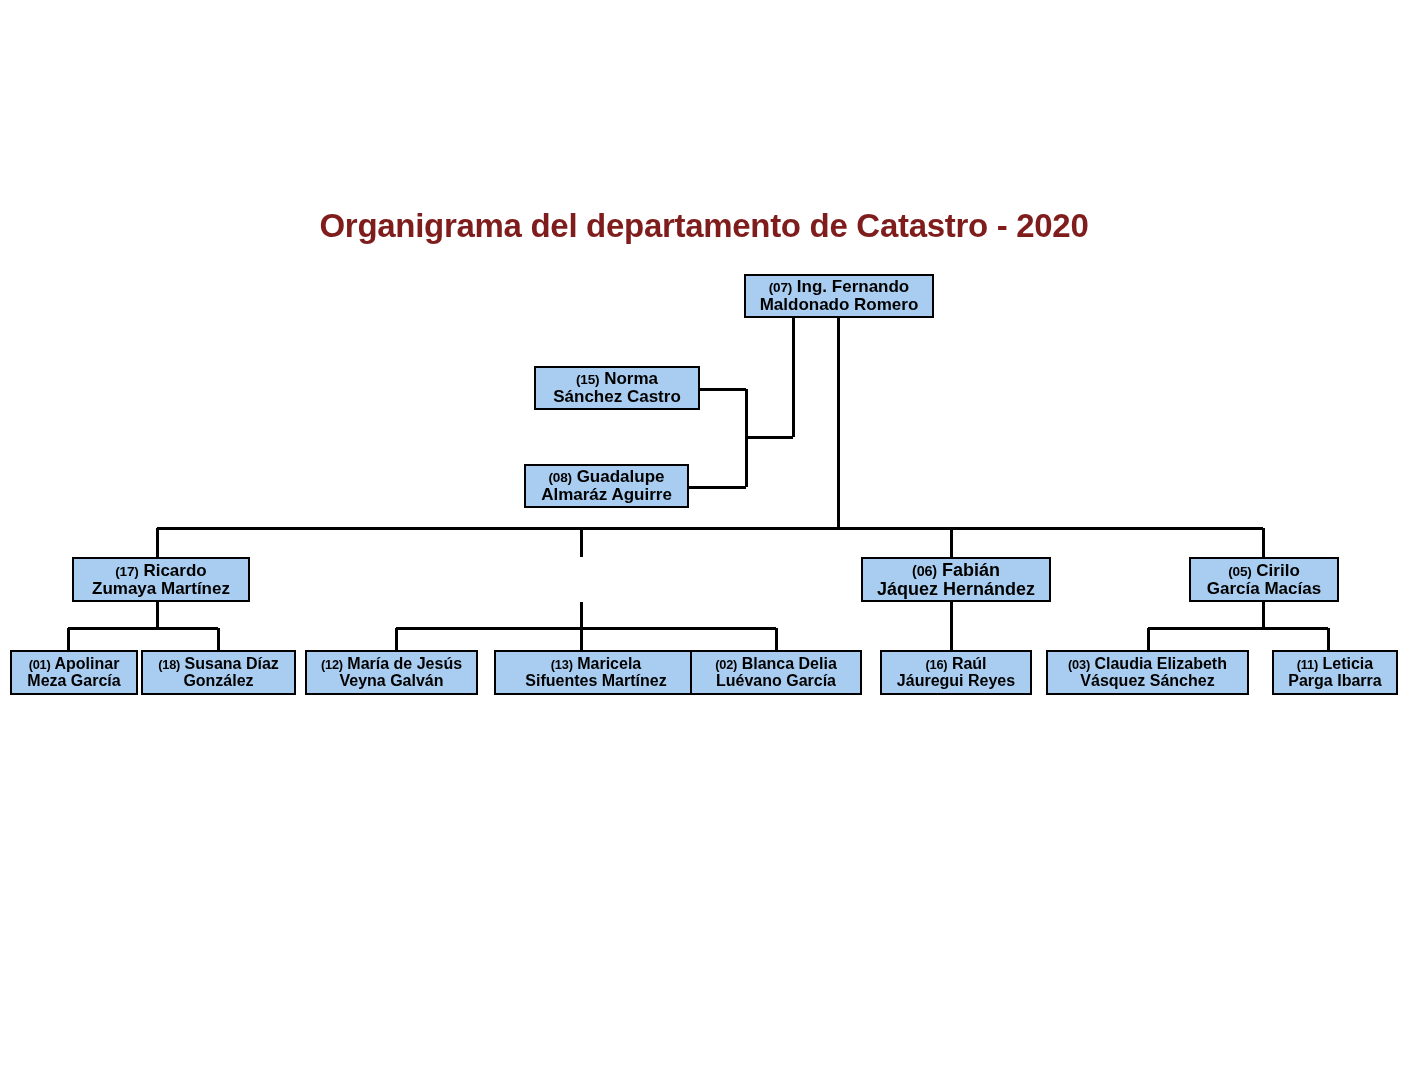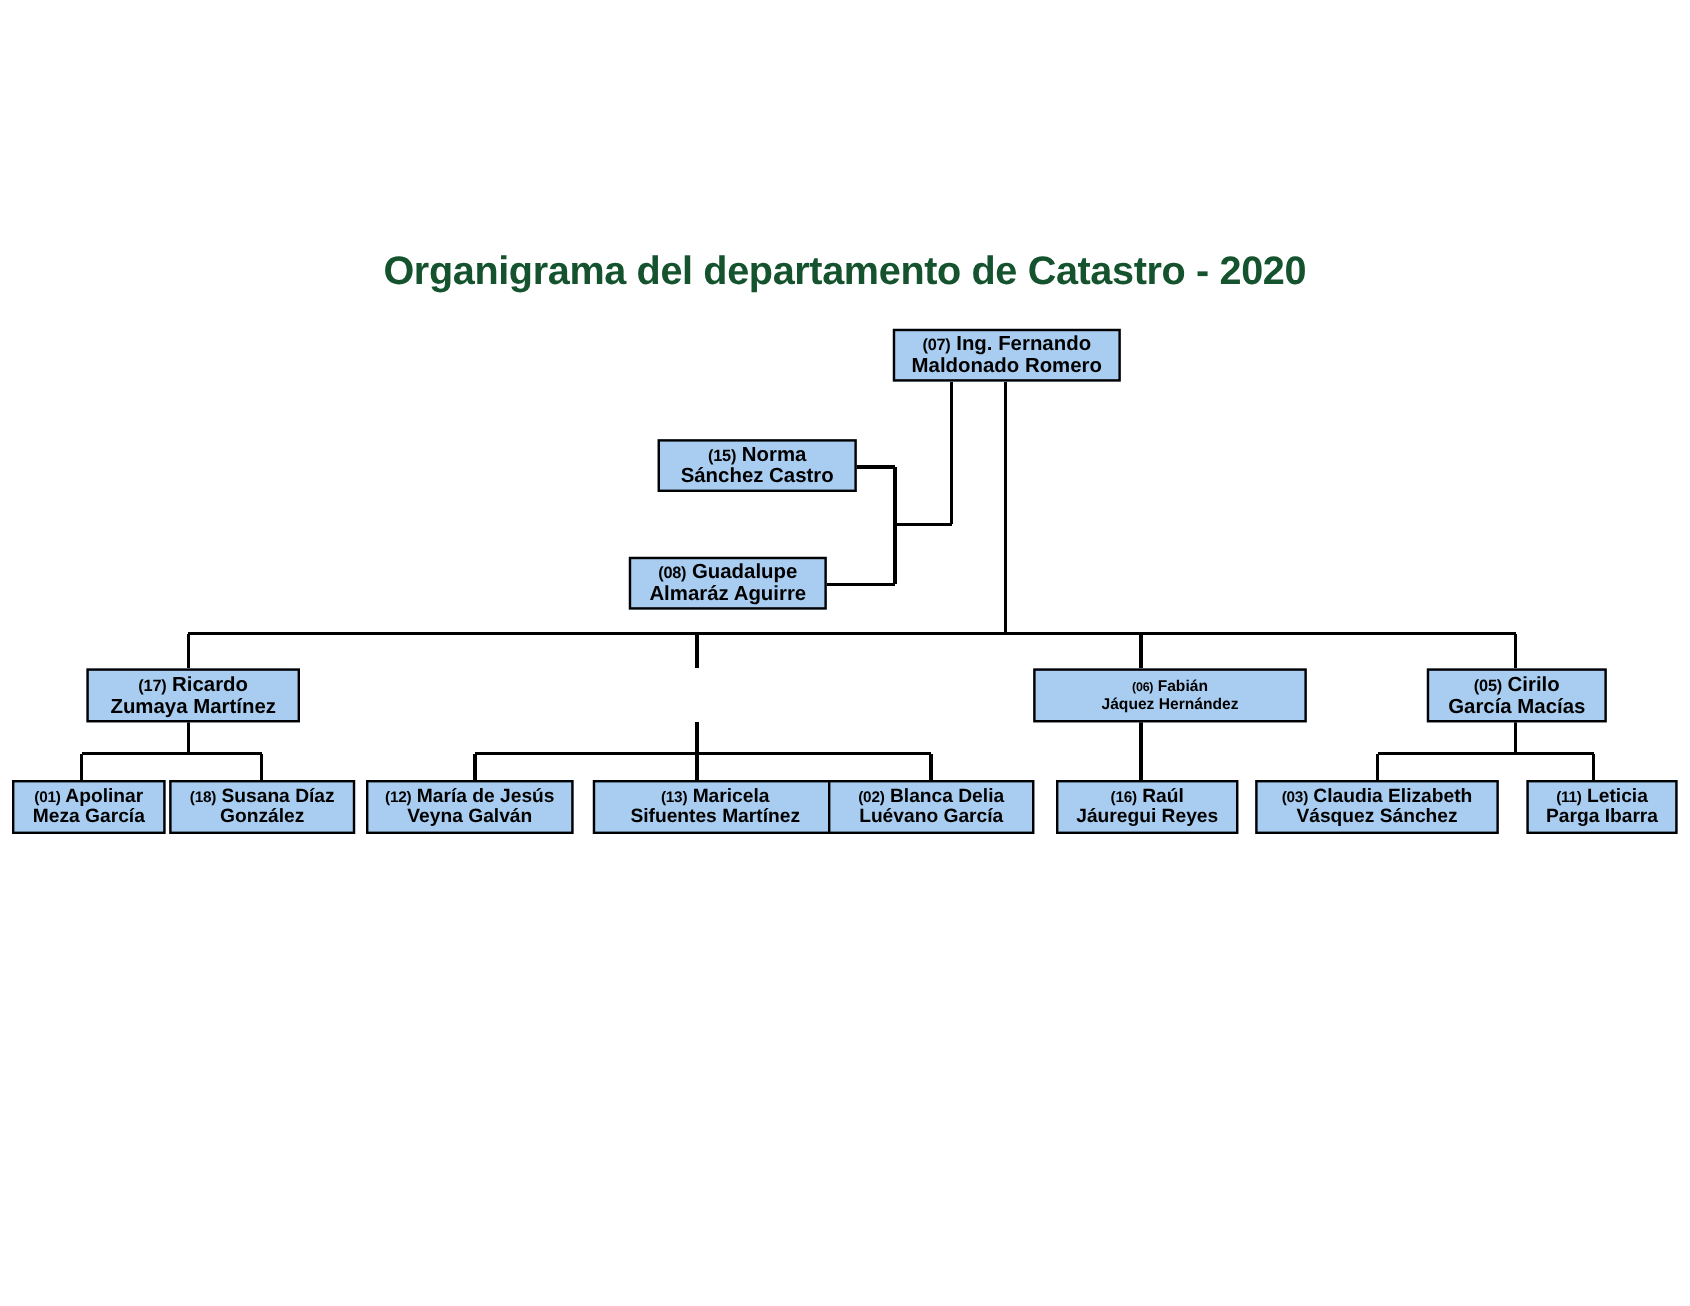--- a/index.html
+++ b/index.html
@@ -19,21 +19,21 @@
     overflow: hidden;
   }
   #chart-title {
     position: absolute;
     left: 0;
     top: 207px;
     width: 1408px;
     text-align: center;
     font-size: 33px;
     font-weight: bold;
-    color: #14532d;
+    color: #7f1d1d;
     letter-spacing: -0.3px;
     white-space: nowrap;
   }
   #connectors {
     position: absolute;
     left: 0;
     top: 0;
     width: 1408px;
     height: 1088px;
     pointer-events: none;
@@ -113,37 +113,37 @@
       <path d="M 1148 628 L 1148 650"></path>
       <path d="M 1328 628 L 1328 650"></path>
     </g>
   </svg>
 
   <div class="node" style="left:744px; top:274px; width:190px; height:44px; font-size:17px;">
     <span class="line1"><span class="code">(07)</span> <span class="nm">Ing. Fernando</span></span>
     <span class="line2 nm">Maldonado Romero</span>
   </div>
 
-  <div class="node" style="left:534px; top:366px; width:166px; height:44px; font-size:17px;margin-left:14px;">
+  <div class="node" style="left:534px; top:366px; width:166px; height:44px; font-size:17px;">
     <span class="line1"><span class="code">(15)</span> <span class="nm">Norma</span></span>
     <span class="line2 nm">Sánchez Castro</span>
   </div>
 
   <div class="node" style="left:524px; top:464px; width:165px; height:44px; font-size:17px;">
     <span class="line1"><span class="code">(08)</span> <span class="nm">Guadalupe</span></span>
     <span class="line2 nm">Almaráz Aguirre</span>
   </div>
 
   <div class="node" style="left:72px; top:557px; width:178px; height:45px; font-size:17px;">
     <span class="line1"><span class="code">(17)</span> <span class="nm">Ricardo</span></span>
     <span class="line2 nm">Zumaya Martínez</span>
   </div>
 
 
-  <div class="node" style="left:861px; top:557px; width:228px; height:45px; font-size:13px;">
+  <div class="node" style="left:861px; top:557px; width:190px; height:45px; font-size:18px;">
     <span class="line1"><span class="code">(06)</span> <span class="nm">Fabián</span></span>
     <span class="line2 nm">Jáquez Hernández</span>
   </div>
 
   <div class="node" style="left:1189px; top:557px; width:150px; height:45px; font-size:17px;">
     <span class="line1"><span class="code">(05)</span> <span class="nm">Cirilo</span></span>
     <span class="line2 nm">García Macías</span>
   </div>
 
   <div class="node" style="left:10px; top:650px; width:128px; height:45px; font-size:16px;">

